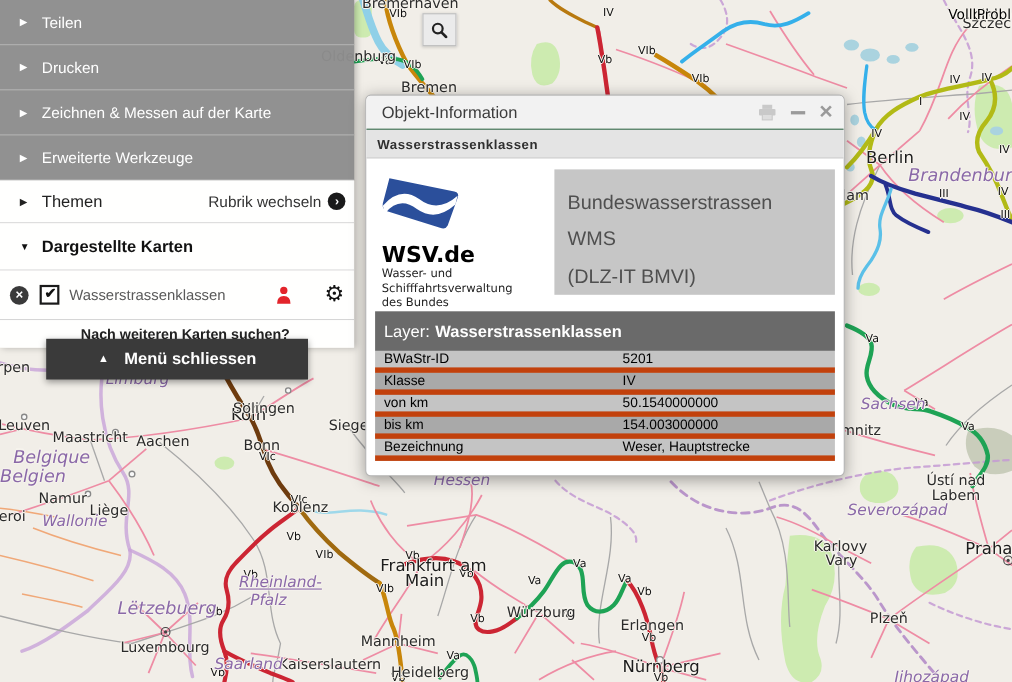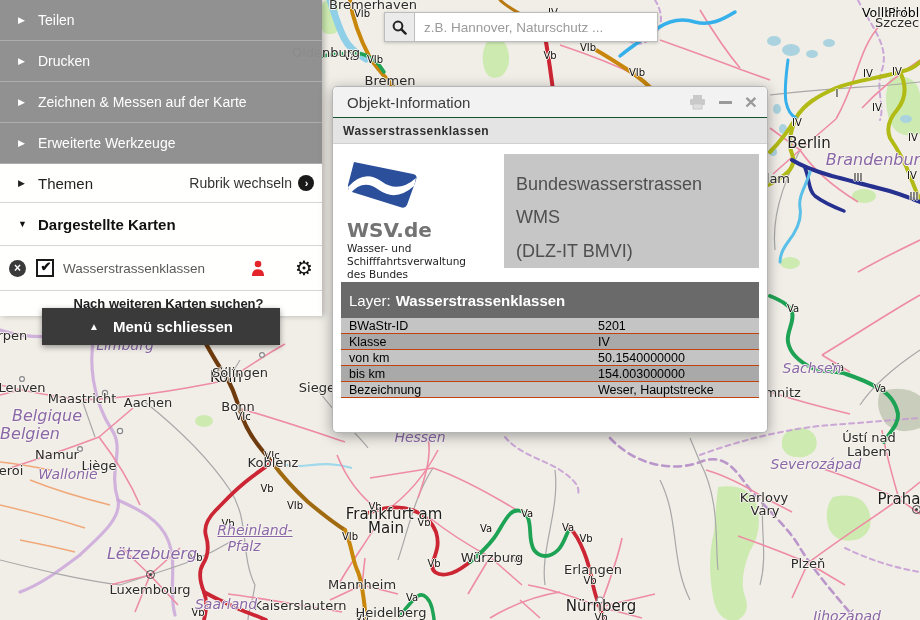--- a/index.html
+++ b/index.html
@@ -72,31 +72,31 @@
      align-items:center;padding:0 10px 0 14px;}
   #dlg-title{font-size:15px;color:#3c3c3c;}
   #dlg-icons{margin-left:auto;display:flex;align-items:center;gap:13px;}
   #dlg-min{width:13px;height:3px;background:#9a9a9a;cursor:pointer;}
   #dlg-close{font-size:21px;font-weight:bold;color:#9a9a9a;line-height:1;cursor:pointer;margin-top:-2px;}
   #dlg-subheader{height:25px;background:#e4e4e4;border-bottom:1px solid #d0d0d0;display:flex;
      align-items:center;padding-left:10px;font-size:12px;font-weight:bold;color:#2f2f2f;letter-spacing:.5px;}
   #dlg-body{padding:10px 8px 0 8px;}
   #info-row{display:flex;align-items:flex-start;}
   #logo-block{width:163px;flex:0 0 163px;padding:7px 0 0 6px;box-sizing:border-box;}
-  #logo-title{font-size:20px;font-weight:bold;color:#737373;margin-top:5px;font-family:"DejaVu Sans",sans-serif;}
+  #logo-title{font-size:20px;font-weight:bold;color:#000000;margin-top:5px;font-family:"DejaVu Sans",sans-serif;}
   .logo-sub{font-size:10.5px;color:#222;line-height:1.25;font-family:"DejaVu Sans",sans-serif;}
   #provider-box{flex:1;background:#c6c6c6;color:#4f4f4f;font-size:18px;line-height:1.85;
      padding:14px 12px;height:114px;box-sizing:border-box;}
   #objektreport{border:1px solid #8f8f8f;height:29px;margin-top:7px;display:flex;align-items:center;
      padding-left:8px;font-size:19px;color:#222;box-sizing:border-box;}
   #report-table{margin-top:1px;}
   #tbl-header{background:#6a6a6a;color:#fff;font-size:15px;height:36px;display:flex;align-items:center;
      padding-left:8px;}
   #tbl-header b{margin-left:5px;}
-  .tbl-row{display:flex;height:15px;align-items:flex-end;font-size:12.5px;color:#000;border-bottom:1px solid #c2410c;gap:32px;}
+  .tbl-row{display:flex;height:15px;align-items:flex-start;font-size:12.5px;color:#000;border-bottom:5px solid #c2410c;}
   .tbl-row .c1{width:225px;padding-left:8px;box-sizing:border-box;}
   .tbl-row.odd{background:#c4c4c4;}
   .tbl-row.even{background:#a9a9a9;}
 </style>
 </head>
 <body>
 
 <div id="map">
   <svg width="920" height="620" viewBox="0 0 920 620">
     <rect width="920" height="620" fill="#f1eee8"></rect>
@@ -346,21 +346,20 @@
   <span class="map-link" style="left:888px;top:5px;">Probleme</span>
 </div>
 
 <div id="searchbar">
   <div id="search-icon-box">
     <svg width="15" height="15" viewBox="0 0 15 15">
       <circle cx="6" cy="6" r="4.4" fill="none" stroke="#222" stroke-width="2"></circle>
       <line x1="9.4" y1="9.4" x2="13.6" y2="13.6" stroke="#222" stroke-width="2.4" stroke-linecap="round"></line>
     </svg>
   </div>
-  <input id="search-input" type="text" placeholder="z.B. Hannover, Naturschutz ..." style="">
 </div>
 
 <div id="sidebar">
   <div class="tool-item">
     <span class="tri">▶</span>
     <span>Teilen</span>
   </div>
   <div class="tool-item">
     <span class="tri">▶</span>
     <span>Drucken</span>

